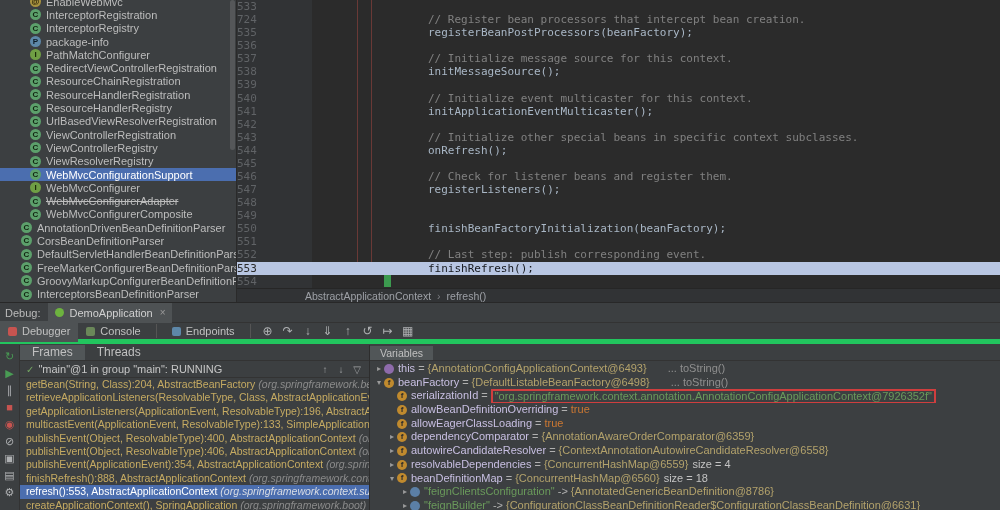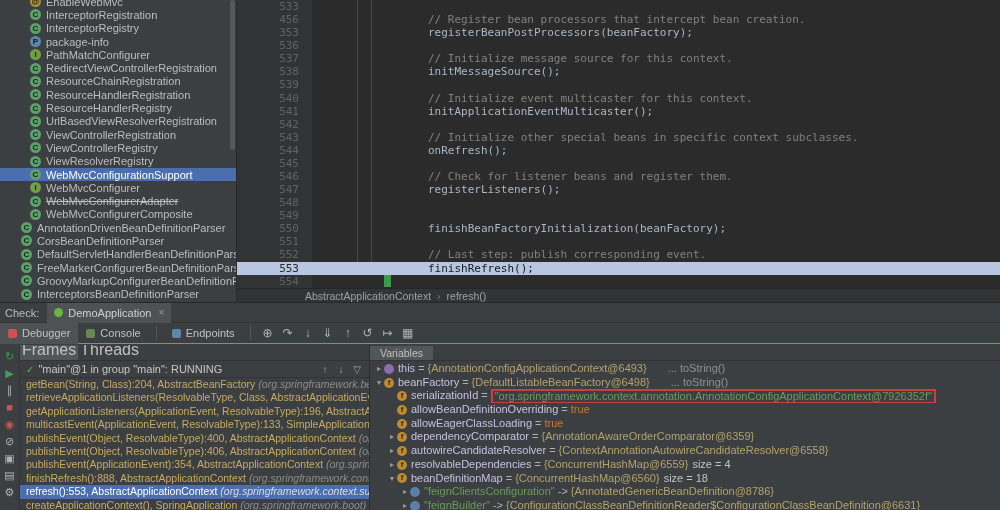--- a/index.html
+++ b/index.html
@@ -21,58 +21,58 @@
   .ticon.interface{background:#6f9f44;color:#182507}
   .ticon.annotation{background:#a8923f;color:#221c04}
   .ticon.package{background:#5d87a8;color:#0d1b26}
   .dep{text-decoration:line-through}
   .tree-scroll{position:absolute;top:0;right:1px;width:5px;height:150px;background:#5e6062;border-radius:3px;opacity:.75}
 
   
   .editor{flex:1;position:relative;background:#2b2b2b;height:302px;overflow:hidden}
   .elines{position:absolute;top:0;left:0;right:0;height:288px;overflow:hidden}
   .eline{height:13.09px;display:flex;white-space:pre;font-family:"DejaVu Sans Mono",monospace;font-size:11px;line-height:13.09px}
-  .gut{width:75px;text-align:right;padding-right:13px;color:#606366;background:#313335;flex:none}
+  .gut{width:75px;text-align:left;padding-right:13px;color:#606366;background:#313335;flex:none}
   .codetext{padding-left:116px;color:#a9b7c6}
   .cmt .codetext{color:#808080}
   .exec{background:#b8c6e2}
   .exec .gut{background:#b8c6e2;color:#2b2b2b}
   .exec .codetext{color:#15181d}
   .guide{position:absolute;top:0;width:1px;height:262px;background:rgba(158,70,64,.55)}
   .g1{left:120px}.g2{left:134px}
   .caret{position:absolute;left:147px;top:275px;width:7px;height:12px;background:#3c9a4f}
   .breadcrumb{position:absolute;left:0;right:0;bottom:0;height:14px;background:#313335;border-top:1px solid #262626;
     display:flex;align-items:center;padding-left:68px;color:#9da0a6;font-size:10.5px}
   .bc-sep{margin:0 6px;color:#7c7f84}
 
   
   .debug{position:absolute;top:302px;left:0;width:1000px;height:208px;background:#3c3f41;border-top:1px solid #282828}
   .dheader{height:20px;display:flex;align-items:center;padding-left:5px;border-bottom:1px solid #333333}
   .dlabel{color:#bbbbbb;margin-right:8px}
   .dtab{display:flex;align-items:center;height:20px;padding:0 7px;background:#4e5254;color:#d0d0d0;cursor:default}
   .spring-dot{width:9px;height:9px;border-radius:50%;background:#6db33f;margin-right:5px;flex:none}
   .tabclose{margin-left:7px;color:#9a9a9a;font-size:10px}
 
-  .dtoolbar{height:21px;display:flex;align-items:center;border-bottom:1px solid #22c55e}
+  .dtoolbar{height:21px;display:flex;align-items:center;border-bottom:5px solid #22c55e}
   .ttab{display:flex;align-items:center;height:21px;padding:0 8px;color:#c0c0c0;cursor:default}
   .ttab.sel{background:#4e5254}
   .ttab .mini{width:9px;height:9px;margin-right:5px;flex:none;border-radius:2px}
   .mini.debugger{background:#c75450}
   .mini.console{background:#6a8759}
   .mini.endpoints{background:#5d87a8}
   .tsep{width:1px;height:14px;background:#555;margin:0 7px}
   .tbicon{width:20px;text-align:center;color:#afb1b3;font-size:12px;cursor:default}
 
   .dbody{position:absolute;top:42px;left:0;right:0;bottom:0;display:flex}
   .strip{width:20px;background:#3c3f41;border-right:1px solid #333;display:flex;flex-direction:column;align-items:center;padding-top:3px;flex:none}
   .sicon{height:17px;font-size:11px;line-height:17px;cursor:default}
 
   .frames{width:350px;border-right:1px solid #2d2d2d;display:flex;flex-direction:column;flex:none;overflow:hidden}
   .ftabs{height:16px;display:flex;align-items:flex-end;border-bottom:1px solid #333;flex:none}
-  .ftab{padding:1px 2px;font-size:16px;color:#c0c0c0;cursor:default}
+  .ftab{padding:1px 12px;font-size:12px;color:#c0c0c0;cursor:default}
   .ftab.sel{background:#515658}
   .threadrow{height:17px;display:flex;align-items:center;padding:0 4px;border-bottom:1px solid #333;flex:none;color:#c7c7c7}
   .thread-check{color:#73a662;margin:0 4px 0 2px;font-size:10px}
   .thread-text{flex:1;white-space:nowrap;overflow:hidden}
   .thicon{width:16px;text-align:center;color:#9fa1a3;font-size:10px;cursor:default}
   .flist{flex:1;overflow:hidden}
   .frow{height:13.4px;line-height:13.4px;white-space:nowrap;overflow:hidden;padding-left:6px;font-size:10.5px;color:#c6ab62;cursor:default}
   .frow .pkg{color:#8b8b8b;font-style:italic}
   .frow.sel{background:#4b6eaf;color:#ffffff}
   .frow.sel .pkg{color:#d8dce4}
@@ -201,22 +201,22 @@
             <span class="ticon class">C</span>
             <span class="tlabel">MvcNamespaceHandler</span>
           </div>
         </div>
       <div class="tree-scroll"></div>
     </div>
 
     <div class="editor">
       <div class="elines" id="editor-lines">
           <div class="eline"><span class="gut">533</span><span class="codetext"></span></div>
-          <div class="eline cmt"><span class="gut">456</span><span class="codetext">// Register bean processors that intercept bean creation.</span></div>
-          <div class="eline"><span class="gut">353</span><span class="codetext">registerBeanPostProcessors(beanFactory);</span></div>
+          <div class="eline cmt"><span class="gut">724</span><span class="codetext">// Register bean processors that intercept bean creation.</span></div>
+          <div class="eline"><span class="gut">535</span><span class="codetext">registerBeanPostProcessors(beanFactory);</span></div>
           <div class="eline"><span class="gut">536</span><span class="codetext"></span></div>
           <div class="eline cmt"><span class="gut">537</span><span class="codetext">// Initialize message source for this context.</span></div>
           <div class="eline"><span class="gut">538</span><span class="codetext">initMessageSource();</span></div>
           <div class="eline"><span class="gut">539</span><span class="codetext"></span></div>
           <div class="eline cmt"><span class="gut">540</span><span class="codetext">// Initialize event multicaster for this context.</span></div>
           <div class="eline"><span class="gut">541</span><span class="codetext">initApplicationEventMulticaster();</span></div>
           <div class="eline"><span class="gut">542</span><span class="codetext"></span></div>
           <div class="eline cmt"><span class="gut">543</span><span class="codetext">// Initialize other special beans in specific context subclasses.</span></div>
           <div class="eline"><span class="gut">544</span><span class="codetext">onRefresh();</span></div>
           <div class="eline"><span class="gut">545</span><span class="codetext"></span></div>
@@ -238,21 +238,21 @@
         <span class="bc-sep">›</span>
         <span>refresh()</span>
       </div>
     </div>
 
   </div>
 
   <div class="debug">
 
     <div class="dheader">
-      <span class="dlabel">Check:</span>
+      <span class="dlabel">Debug:</span>
       <div class="dtab">
         <span class="spring-dot"></span>
         <span>DemoApplication</span>
         <span class="tabclose">×</span>
       </div>
     </div>
 
     <div class="dtoolbar">
       <div class="ttab sel">
         <span class="mini debugger"></span>

